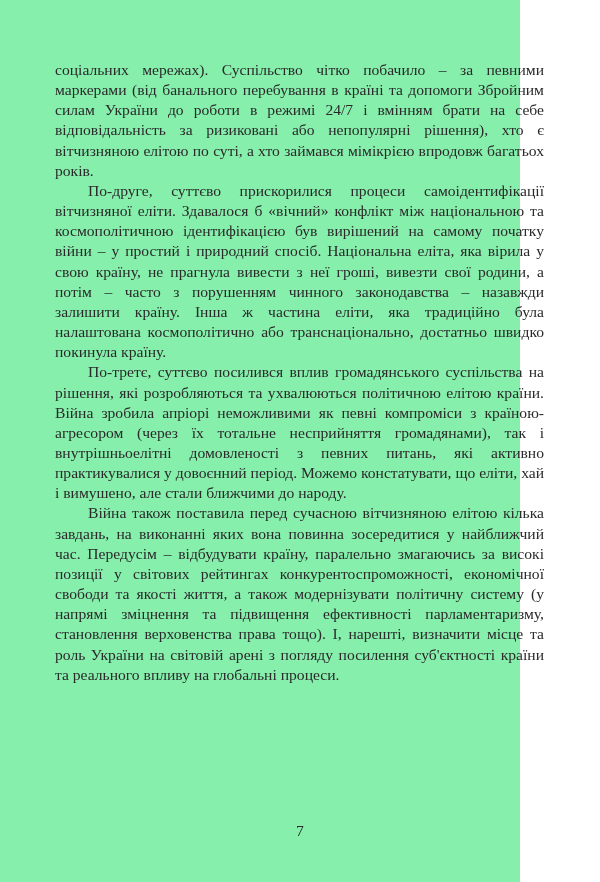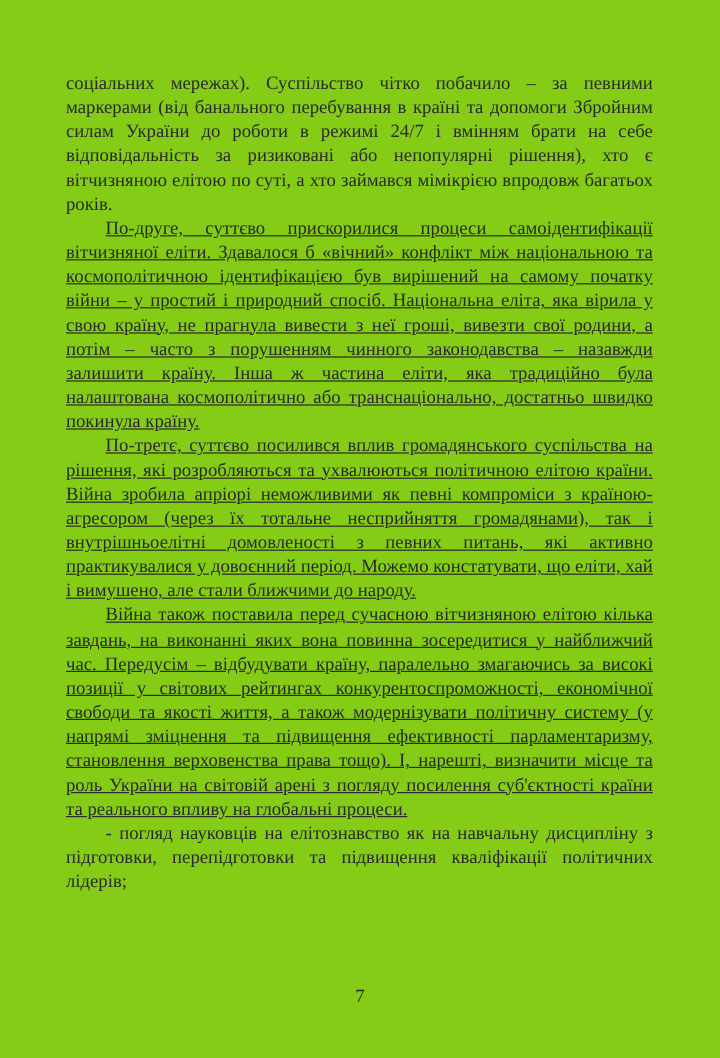--- a/index.html
+++ b/index.html
@@ -9,43 +9,42 @@
     }
     body {
       width: 600px;
       height: 882px;
       position: relative;
       overflow: hidden;
     }
     .page {
       position: absolute;
       left: 0; top: 0;
-      width: 600px;
+      width: 520px;
       height: 882px;
-      background: #84cc16;
+      background: #86efac;
     }
     .text-block {
       position: absolute;
       left: 55px;
       top: 60px;
       width: 489px;
       font-family: "Liberation Serif", "DejaVu Serif", serif;
       font-size: 15.6px;
       line-height: 20.15px;
       color: #2a2a2a;
       text-align: justify;
       hyphens: none;
     }
     .para {
       margin: 0;
       text-indent: 0;
     }
     .para.indent {
       text-indent: 33px;
-      text-decoration: underline;
     }
     .para.list-item {
       text-indent: 33px;
     }
     .page-number {
       position: absolute;
       left: 0;
       width: 600px;
       top: 822px;
       text-align: center;
@@ -56,16 +55,15 @@
   </style>
 </head>
 <body>
 
 <div class="page">
   <div class="text-block">
     <p class="para">соціальних мережах). Суспільство чітко побачило – за певними маркерами (від банального перебування в країні та допомоги Збройним силам України до роботи в режимі 24/7 і вмінням брати на себе відповідальність за ризиковані або непопулярні рішення), хто є вітчизняною елітою по суті, а хто займався мімікрією впродовж багатьох років.</p>
     <p class="para indent">По-друге, суттєво прискорилися процеси самоідентифікації вітчизняної еліти. Здавалося б «вічний» конфлікт між національною та космополітичною ідентифікацією був вирішений на самому початку війни – у простий і природний спосіб. Національна еліта, яка вірила у свою країну, не прагнула вивести з неї гроші, вивезти свої родини, а потім – часто з порушенням чинного законодавства – назавжди залишити країну. Інша ж частина еліти, яка традиційно була налаштована космополітично або транснаціонально, достатньо швидко покинула країну.</p>
     <p class="para indent">По-третє, суттєво посилився вплив громадянського суспільства на рішення, які розробляються та ухвалюються політичною елітою країни. Війна зробила апріорі неможливими як певні компроміси з країною-агресором (через їх тотальне несприйняття громадянами), так і внутрішньоелітні домовленості з певних питань, які активно практикувалися у довоєнний період. Можемо констатувати, що еліти, хай і вимушено, але стали ближчими до народу.</p>
     <p class="para indent">Війна також поставила перед сучасною вітчизняною елітою кілька завдань, на виконанні яких вона повинна зосередитися у найближчий час. Передусім – відбудувати країну, паралельно змагаючись за високі позиції у світових рейтингах конкурентоспроможності, економічної свободи та якості життя, а також модернізувати політичну систему (у напрямі зміцнення та підвищення ефективності парламентаризму, становлення верховенства права тощо). І, нарешті, визначити місце та роль України на світовій арені з погляду посилення суб'єктності країни та реального впливу на глобальні процеси.</p>
-    <p class="para list-item">- погляд науковців на елітознавство як на навчальну дисципліну з підготовки, перепідготовки та підвищення кваліфікації політичних лідерів;</p>
   </div>
   <div class="page-number">7</div>
 </div>
 
 </body></html>

